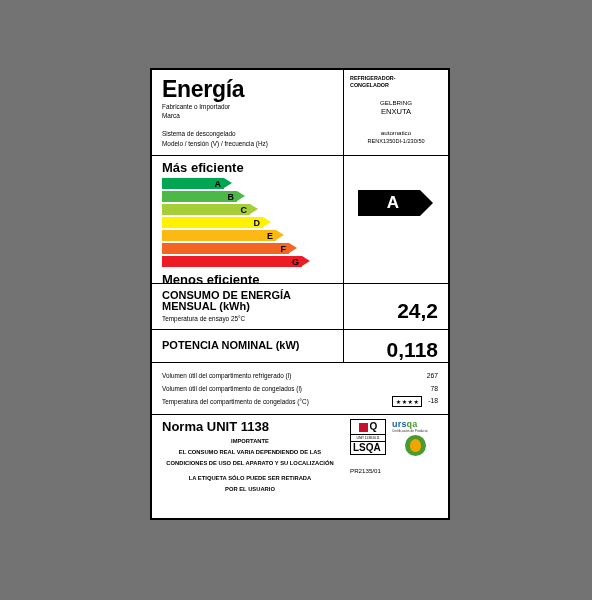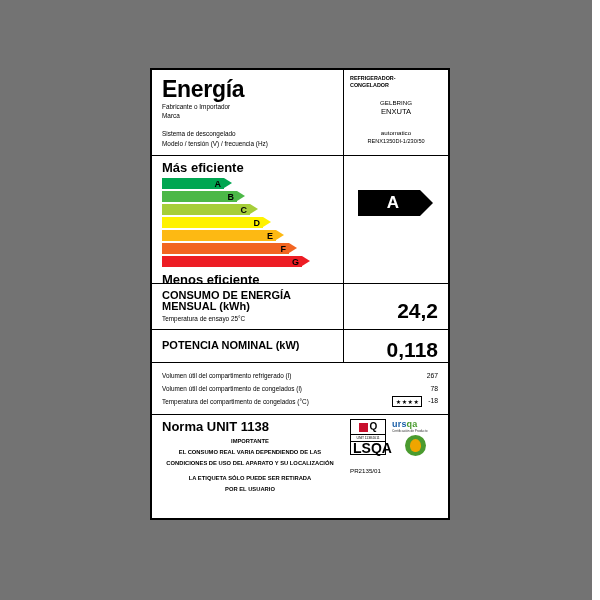--- a/index.html
+++ b/index.html
@@ -326,21 +326,21 @@
     line-height: 10px;
   }
   .unit-mid {
     font-size: 3.4px;
     text-align: center;
     line-height: 6px;
     border-bottom: 1px solid #000;
     letter-spacing: -0.1px;
   }
   .unit-bot {
-    font-size: 14px;
+    font-size: 10px;
     font-weight: bold;
     text-align: left;
     padding-left: 2px;
     line-height: 12px;
   }
   .urs-logo {
     margin-left: 6px;
     width: 46px;
   }
   .urs-word {

